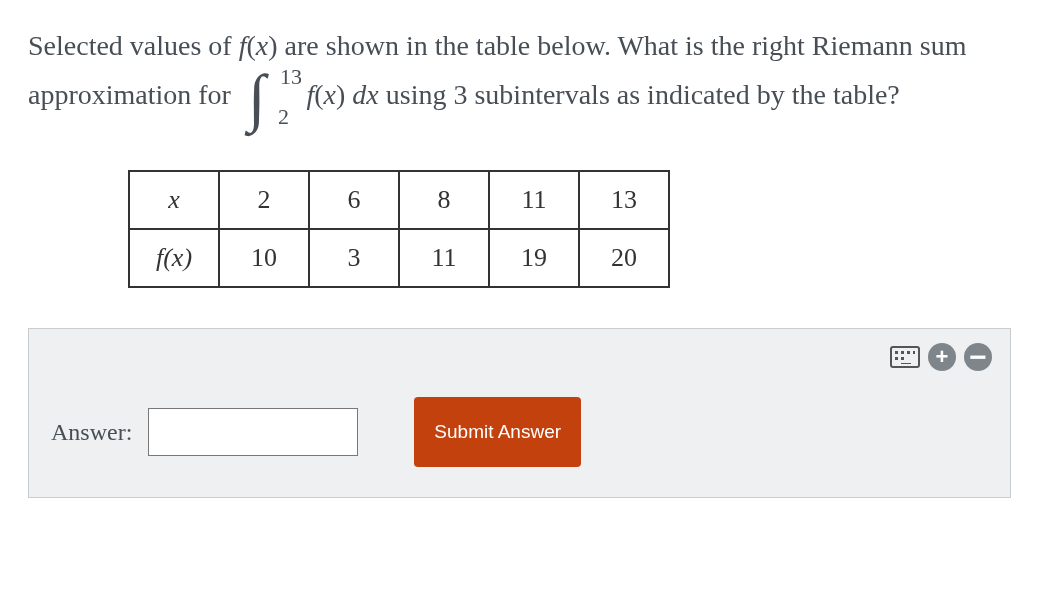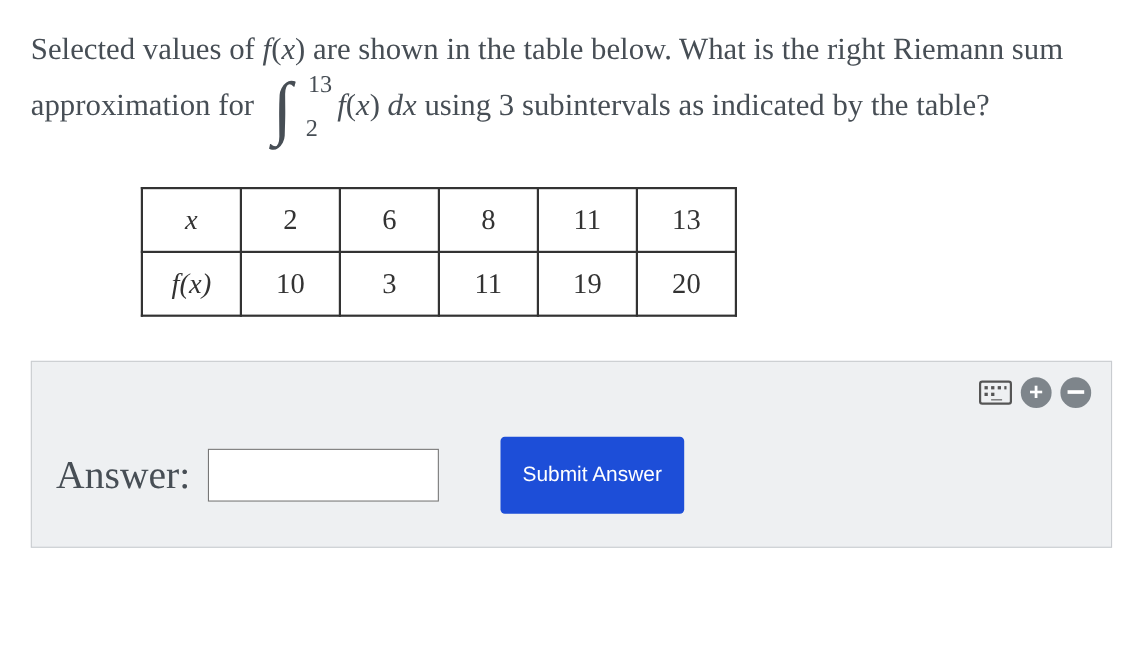--- a/index.html
+++ b/index.html
@@ -107,34 +107,34 @@
     user-select: none;
   }
   .circle-btn.minus { font-size: 30px; }
   .answer-row {
     display: flex;
     align-items: center;
     gap: 16px;
     margin-top: 44px;
   }
   .answer-label {
-    font-size: 36px;
+    font-size: 24px;
     color: #474e55;
   }
   .answer-input {
     width: 210px;
     height: 48px;
     border: 1px solid #777;
     background: #fff;
     font-size: 22px;
     padding: 4px 8px;
     font-family: inherit;
   }
   .submit-btn {
-    background: #1d4ed8;
+    background: #c2410c;
     color: #fff;
     border: none;
     font-size: 19px;
     font-family: "Helvetica Neue", Arial, sans-serif;
     padding: 24px 20px;
     border-radius: 4px;
     cursor: pointer;
     margin-left: 40px;
   }
 </style>

